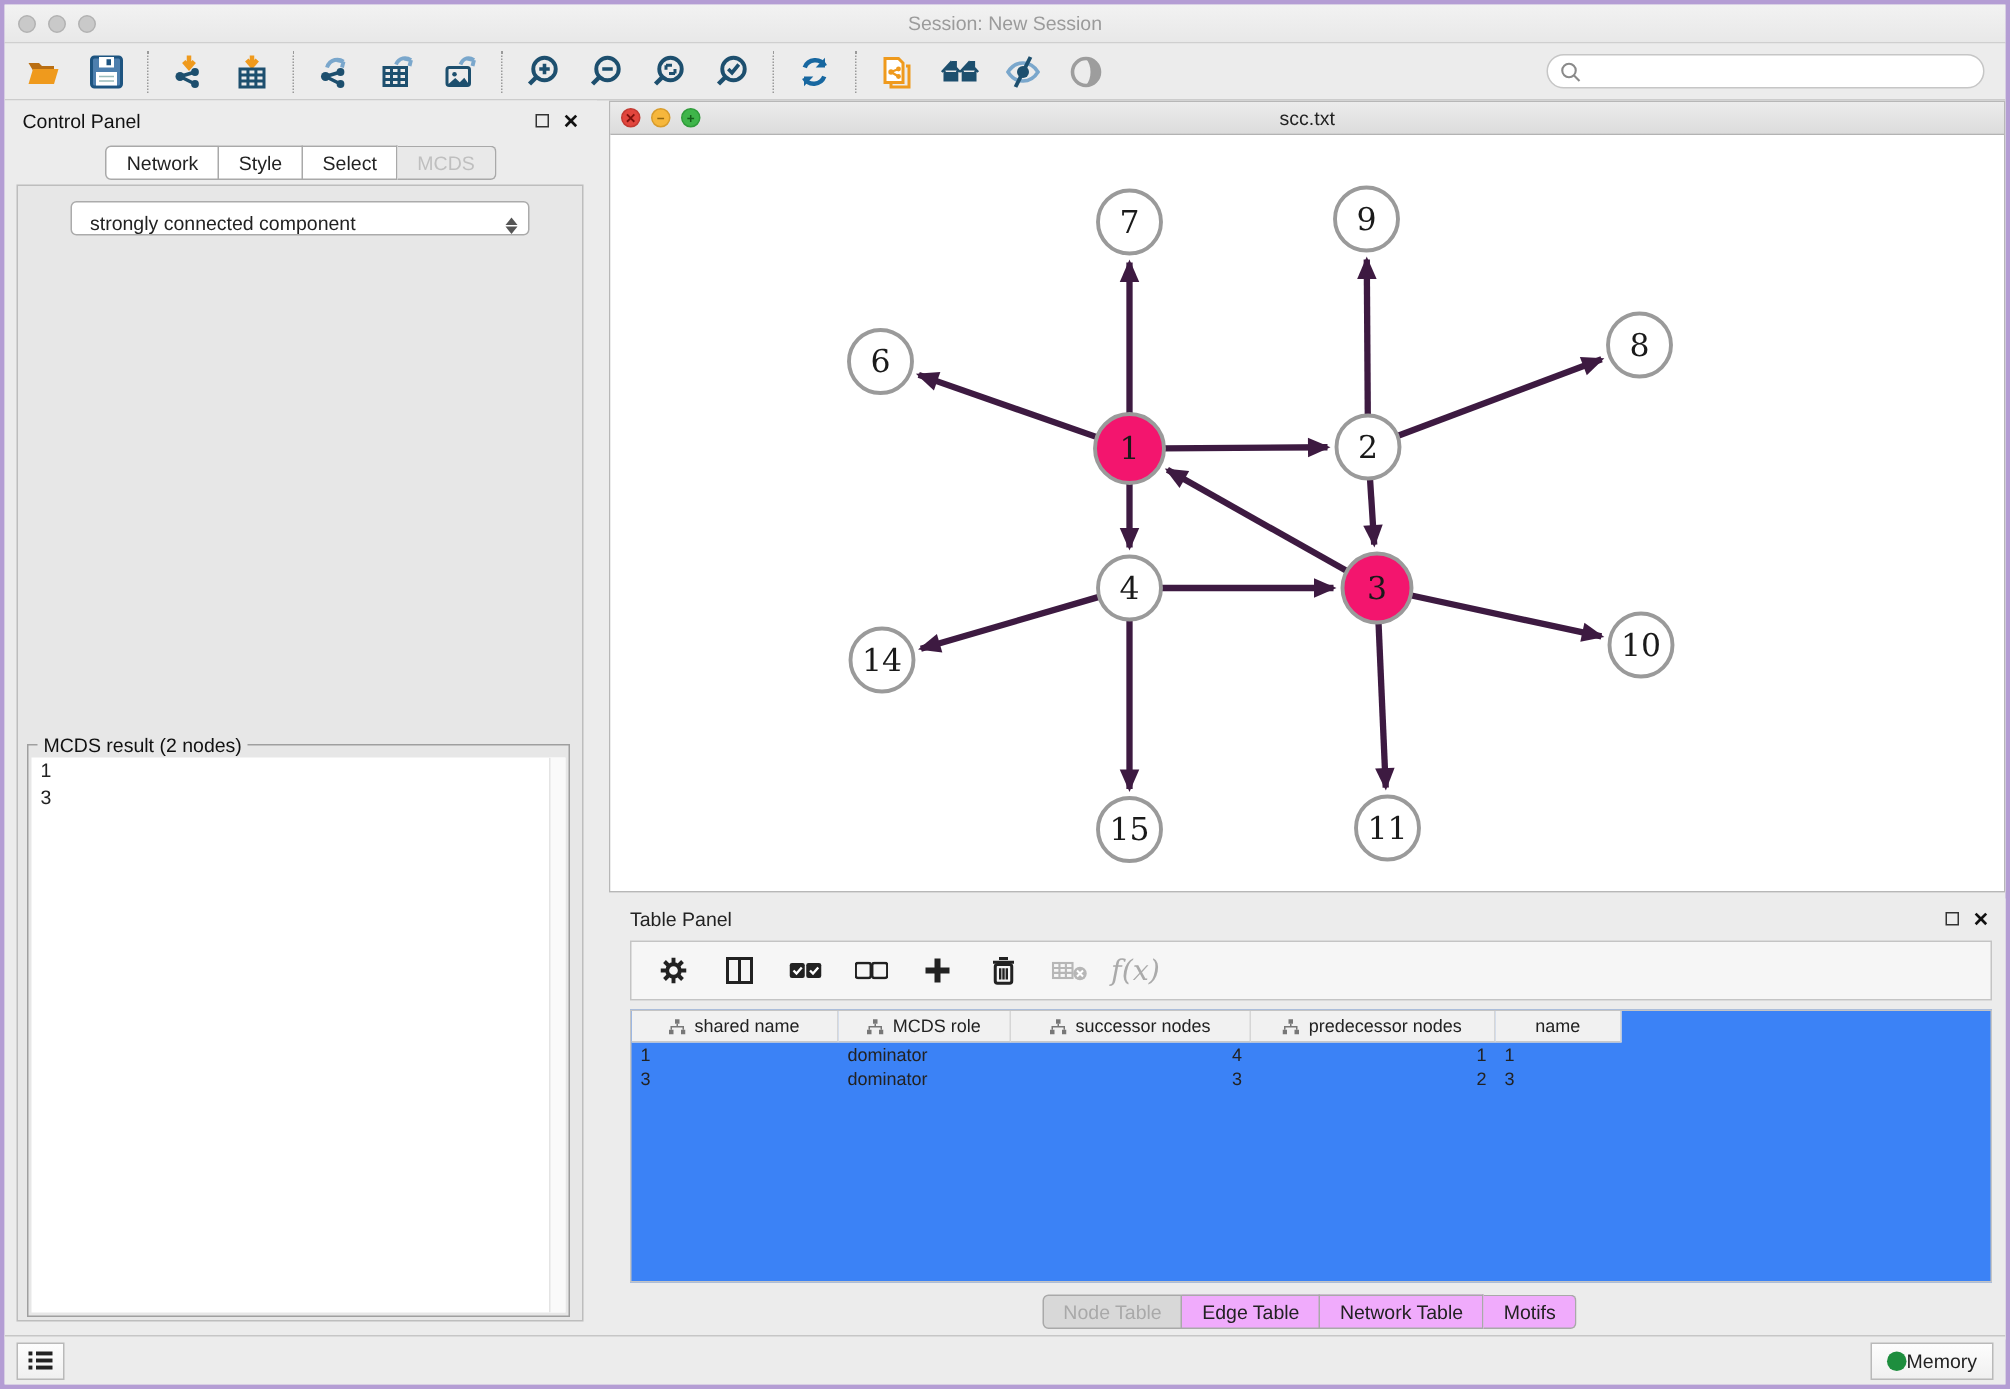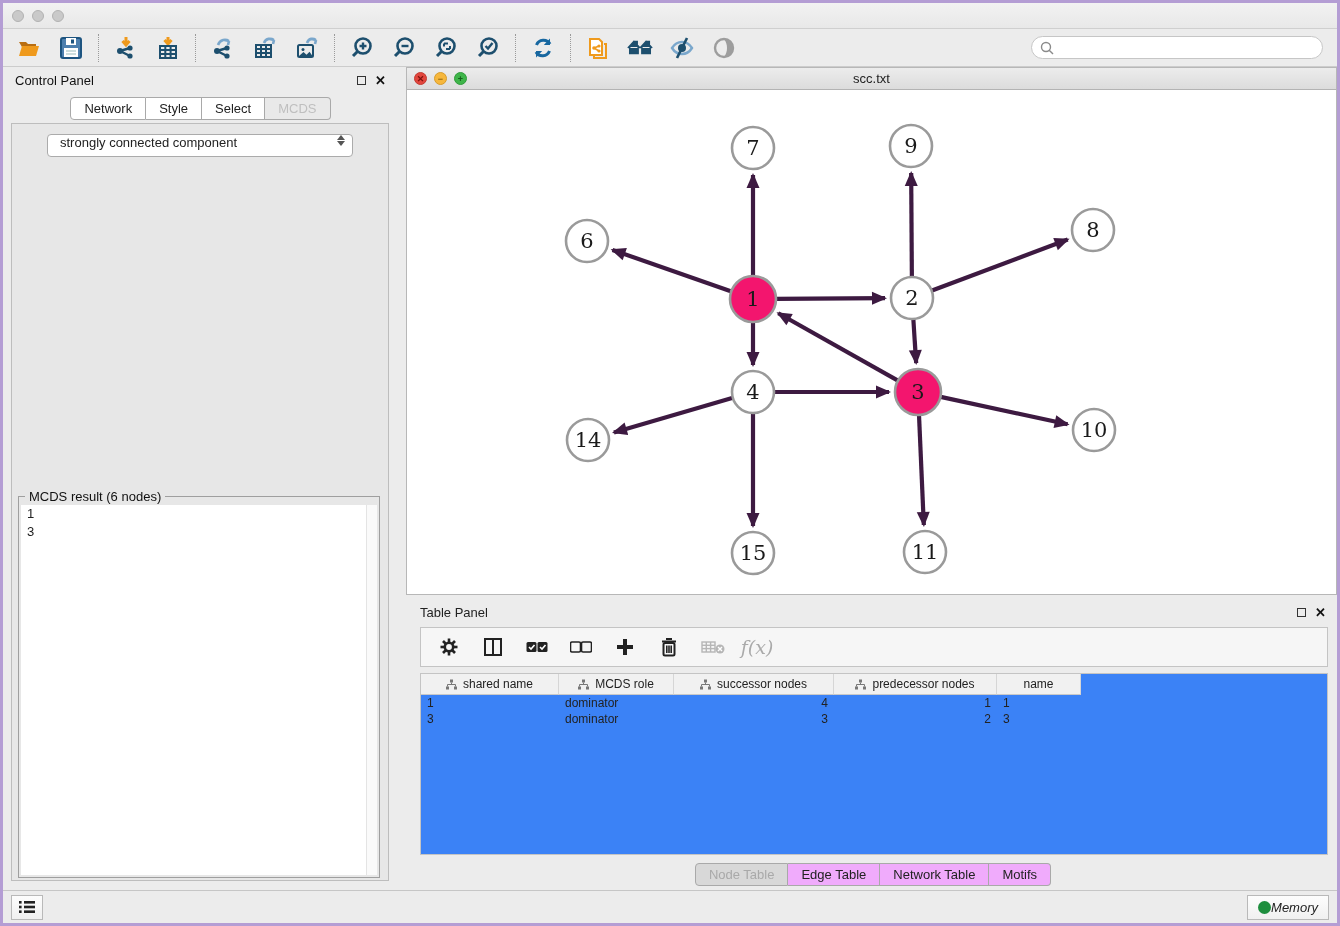--- a/index.html
+++ b/index.html
@@ -43,21 +43,21 @@
   .tab { background:#fff; border:1px solid #a9a9a9; border-left:none;
     padding:3px 13px; font-size:13px; cursor:pointer; }
   .tab:first-child { border-left:1px solid #a9a9a9; border-radius:4px 0 0 4px; }
   .tab:last-child { border-radius:0 4px 4px 0; }
   .tab.sel { background:#e9e9e9; color:#bfbfbf; }
 
   .cp-box { position:absolute; left:8px; right:9px; top:56px; bottom:12px;
     border:1px solid #bdbdbd; background:#e7e7e7; }
   .opt-label { text-align:center; margin-top:16px; font-size:13px; color:#111; }
   .dropdown { width:306px; height:23px; margin:10px auto 0 auto; background:#fff;
-    border:1px solid #ababab; border-radius:4px; display:flex; align-items:flex-start;
+    border:1px solid #ababab; border-radius:4px; display:flex; align-items:flex-end;
     padding:0 4px 0 12px; cursor:pointer;gap:40px; }
   .dd-text { flex:1; font-size:13px; }
   .dd-arrows { display:flex; flex-direction:column; align-items:center; gap:1px; margin-right:3px; }
   .dd-arrows i { display:block; width:0; height:0; border-left:4px solid transparent; border-right:4px solid transparent; }
   .dd-arrows .up { border-bottom:5px solid #555; }
   .dd-arrows .dn { border-top:5px solid #555; }
   .btn-row { display:flex; justify-content:center; gap:14px; margin-top:12px; }
   .mac-btn { background:linear-gradient(#ffffff,#f2f2f2); border:1px solid #adadad;
     border-radius:4px; padding:3px 14px; font-size:13px; cursor:pointer; }
 
@@ -105,34 +105,35 @@
   .tp-tab { background:#f0abfc; border:1px solid #a9a9a9; border-left:none; padding:3px 13px; font-size:13px; cursor:pointer; }
   .tp-tab:first-child { border-left:1px solid #a9a9a9; border-radius:4px 0 0 4px; }
   .tp-tab:last-child { border-radius:0 4px 4px 0; }
   .tp-tab.sel { background:#d8d8d8; color:#a9a9a9; }
 
   
   .statusbar { position:absolute; left:0; right:0; bottom:0; height:33px;
     border-top:1px solid #c6c6c6; background:#ececec; display:flex; align-items:center; padding:0 8px; }
   .sb-btn { background:linear-gradient(#fdfdfd,#f0f0f0); border:1px solid #b9b9b9;
     height:25px; display:flex; align-items:center; justify-content:center; padding:0 6px; cursor:pointer; }
-  .mem-btn { margin-left:auto; gap:0; padding:0 10px; font-size:13px;font-style:italic; }
+  .mem-btn { margin-left:auto; gap:0; padding:0 10px; font-size:13px; }
   .mem-dot { width:13px; height:13px; border-radius:50%; background:#1e8e3e; display:inline-block; }
 
   svg { display:block; }
 </style>
 </head>
 <body>
 
 <div class="titlebar">
   <div class="lights">
     <span class="light"></span>
     <span class="light"></span>
     <span class="light"></span>
   </div>
+  <div class="win-title">Session: New Session</div>
 </div>
 
 <div class="toolbar">
   <div class="tgroup" style="padding-left:2px;">
     <span class="ticon">
       <svg width="26" height="26" viewBox="0 0 26 26">
           <path d="M3 7 h7 l2 2 h8 v3 H6 z" fill="#b96e12"></path>
           <path d="M3 21 L6 11 h17 l-3 10 z" fill="#ef9a1d"></path>
         </svg>
     </span>
@@ -306,21 +307,21 @@
   <div class="cp-box">
     <div class="dropdown">
       <span class="dd-text">strongly connected component</span>
       <span class="dd-arrows">
           <i class="up"></i>
           <i class="dn"></i>
         </span>
     </div>
 
     <div class="fieldset">
-      <span class="legend">MCDS result (6 nodes)</span>
+      <span class="legend">MCDS result (2 nodes)</span>
       <div class="listbox" id="mcds-list">
         <div class="list-scroll"></div>
       <div class="list-item">1</div>
           <div class="list-item">3</div>
         </div>
     </div>
   </div>
 </div>
 
 <div class="net-window">

